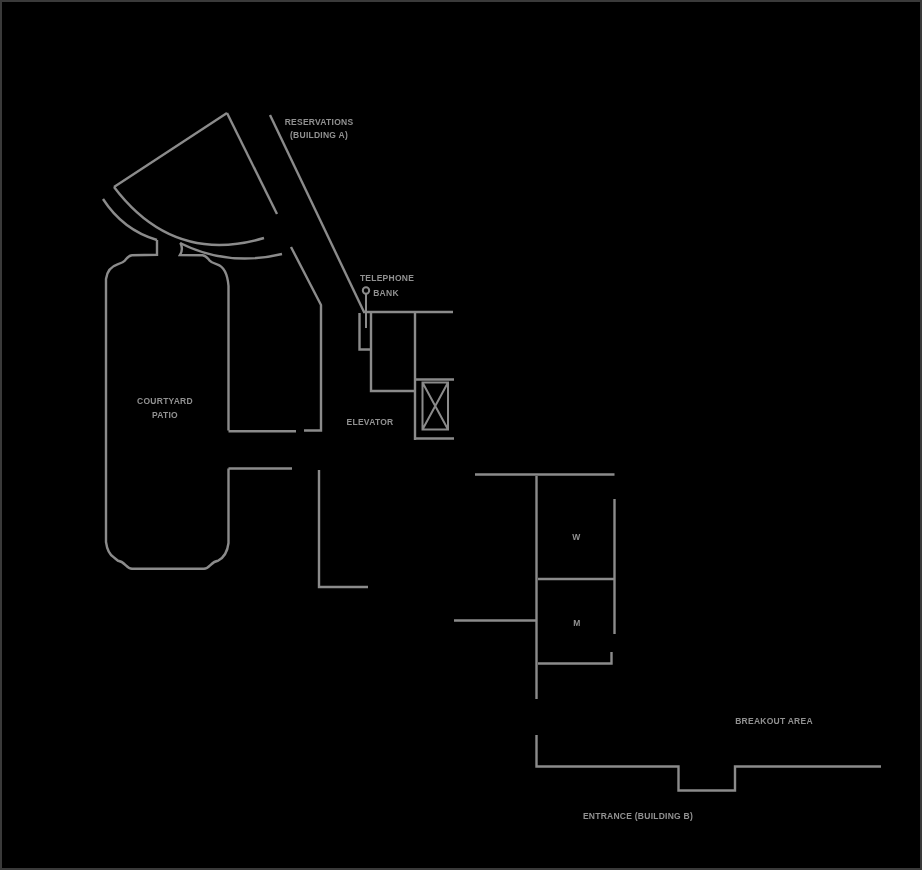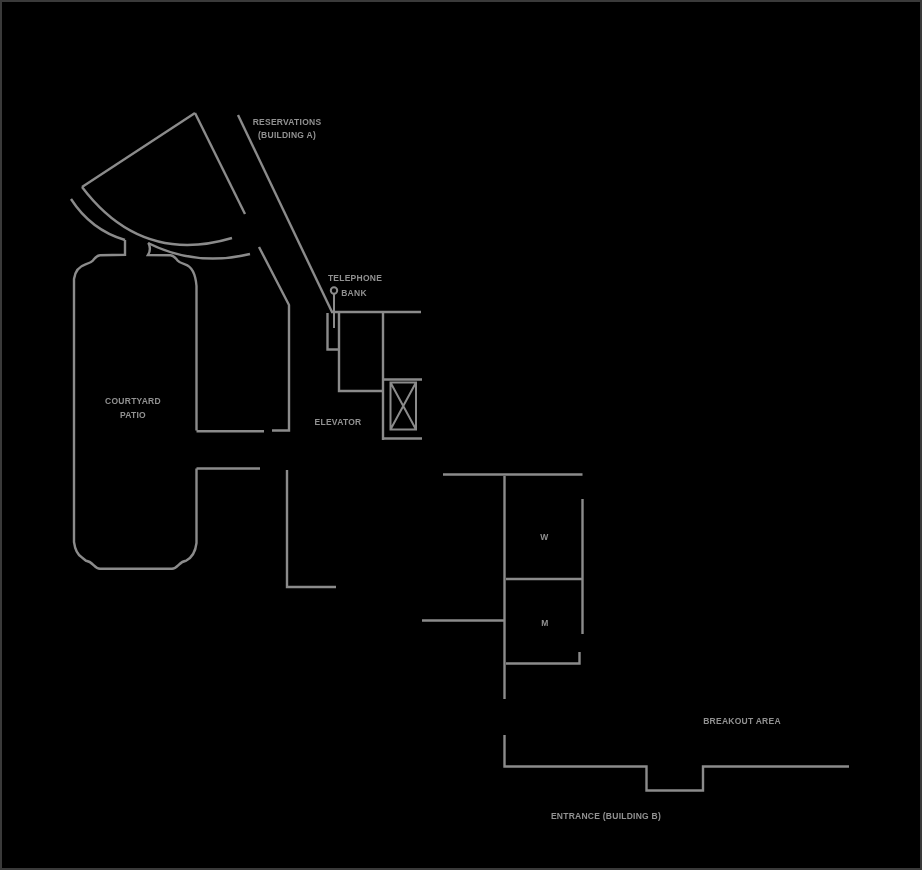--- a/index.html
+++ b/index.html
@@ -6,21 +6,21 @@
     --background:#000000;
     --wall-line:#8b8b8b;
     --label-text:#919191;
     --frame-border:#3a3a3a;
   }
   html,body{margin:0;padding:0;background:#111;}
   #floorplan-frame{
     width:922px;height:870px;box-sizing:border-box;
     background:var(--background);
     border:2px solid var(--frame-border);
-    position:relative;overflow:hidden;
+    position:relative;overflow:hidden;padding-left:32px;
   }
   svg{display:block;}
   .wall{fill:none;stroke:var(--wall-line);stroke-width:2.4;stroke-linejoin:miter;}
   .wall-thin{fill:none;stroke:var(--wall-line);stroke-width:2;}
   .lbl{
     fill:var(--label-text);
     font-family:"Liberation Sans",sans-serif;
     font-size:8.5px;font-weight:700;letter-spacing:.25px;
     text-anchor:middle;
   }

